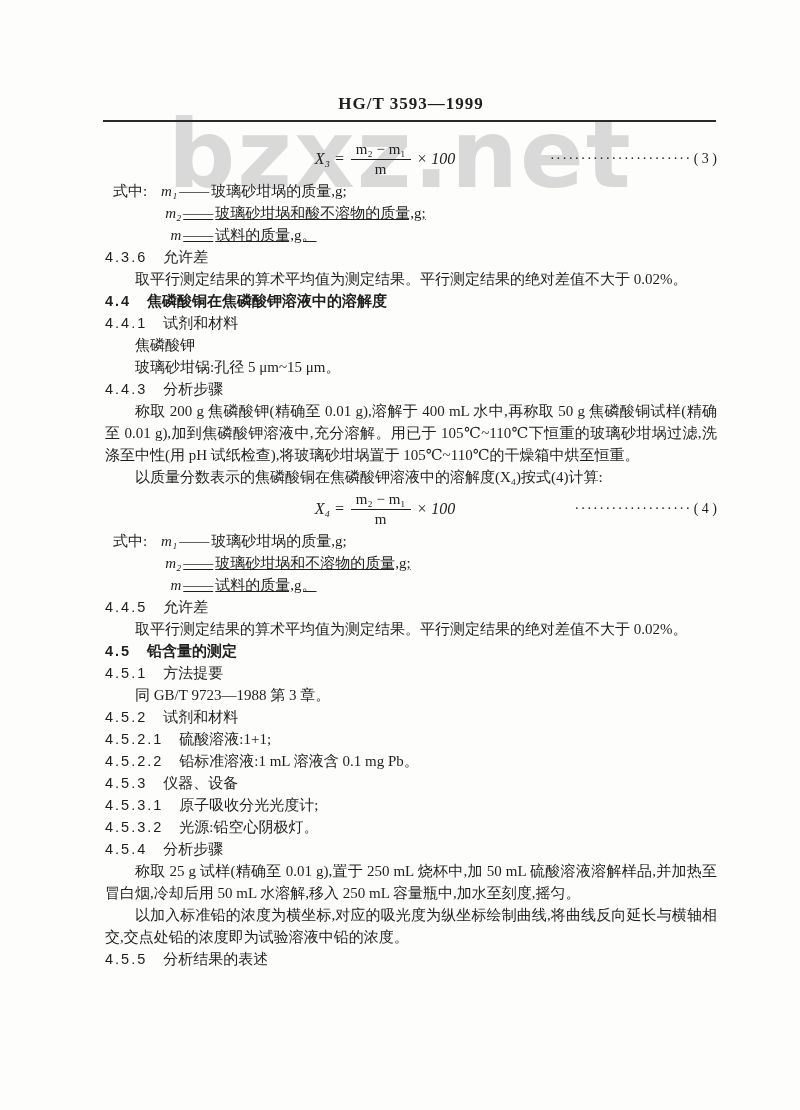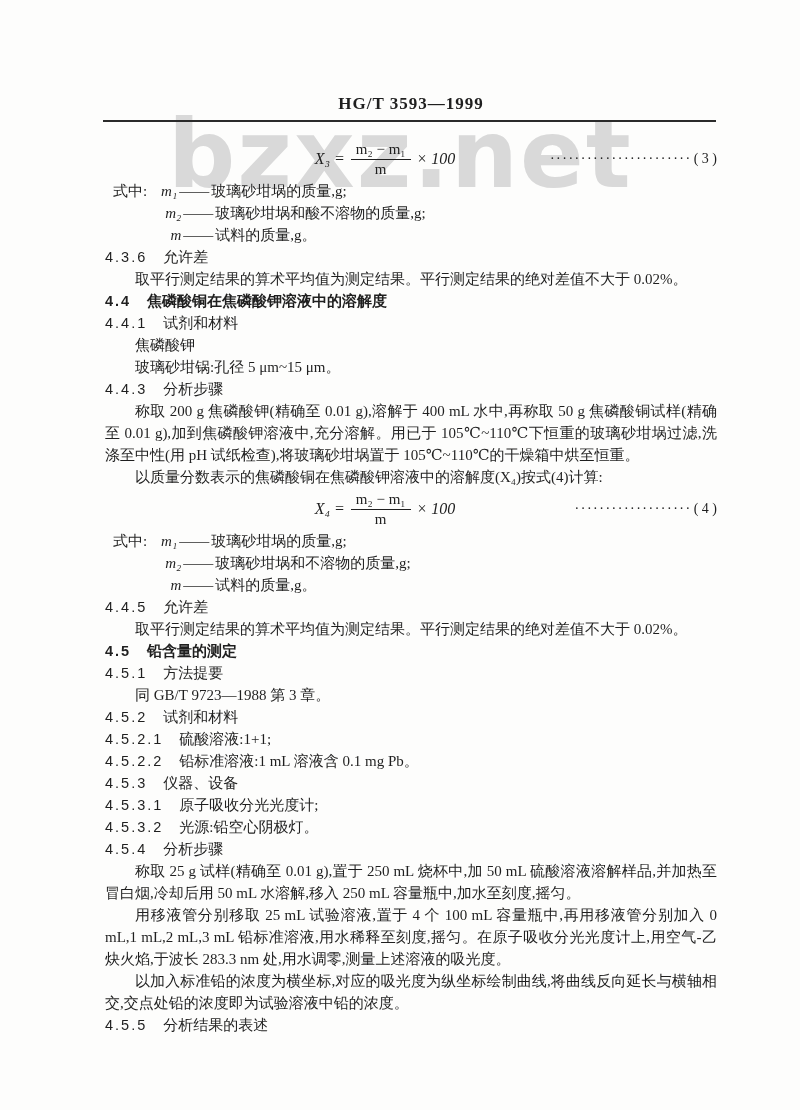--- a/index.html
+++ b/index.html
@@ -47,21 +47,21 @@
   .frac{display:inline-block; text-align:center; font-size:15px; vertical-align:middle;}
   .fnum{display:block; border-bottom:1.4px solid var(--text); padding:0 5px 1px 5px; line-height:17px;}
   .fden{display:block; line-height:17px; padding-top:1px;}
   .eq-leader{
     position:absolute; right:0; top:50%; transform:translateY(-50%);
     font-size:14px; white-space:nowrap;
   }
   .dots{letter-spacing:1.5px; margin-right:2px;}
   .where-line{text-align:left;margin-left:8px;}
   .where-prefix{display:inline-block;}
-  .where-line.cont{padding-left:2.55em;}
+  .where-line.cont{padding-left:2.55em;text-decoration:underline;}
   .wterm{display:inline-block; width:2em; text-align:right; font-style:italic;}
   .wdash{margin:0 2px;}
   .pageno{
     position:absolute; left:664px; top:1098px; z-index:1;
     font-size:10px; letter-spacing:2px;margin-top:24px;
   }
 </style>
 </head>
 <body>
 
@@ -176,21 +176,20 @@
     <div class="line clause">
       <span class="cnum">4.5.3.1</span><span class="ctitle">原子吸收分光光度计;</span>
     </div>
     <div class="line clause">
       <span class="cnum">4.5.3.2</span><span class="ctitle">光源:铅空心阴极灯。</span>
     </div>
     <div class="line clause">
       <span class="cnum">4.5.4</span><span class="ctitle">分析步骤</span>
     </div>
     <div class="para">称取 25 g 试样(精确至 0.01 g),置于 250 mL 烧杯中,加 50 mL 硫酸溶液溶解样品,并加热至冒白烟,冷却后用 50 mL 水溶解,移入 250 mL 容量瓶中,加水至刻度,摇匀。</div>
-    <div class="para">用移液管分别移取 25 mL 试验溶液,置于 4 个 100 mL 容量瓶中,再用移液管分别加入 0 mL,1 mL,2 mL,3 mL 铅标准溶液,用水稀释至刻度,摇匀。在原子吸收分光光度计上,用空气-乙炔火焰,于波长 283.3 nm 处,用水调零,测量上述溶液的吸光度。</div>
     <div class="para">以加入标准铅的浓度为横坐标,对应的吸光度为纵坐标绘制曲线,将曲线反向延长与横轴相交,交点处铅的浓度即为试验溶液中铅的浓度。</div>
 
     <div class="line clause">
       <span class="cnum">4.5.5</span><span class="ctitle">分析结果的表述</span>
     </div>
 
   </div>
 
   <div class="pageno">1119</div>
 

